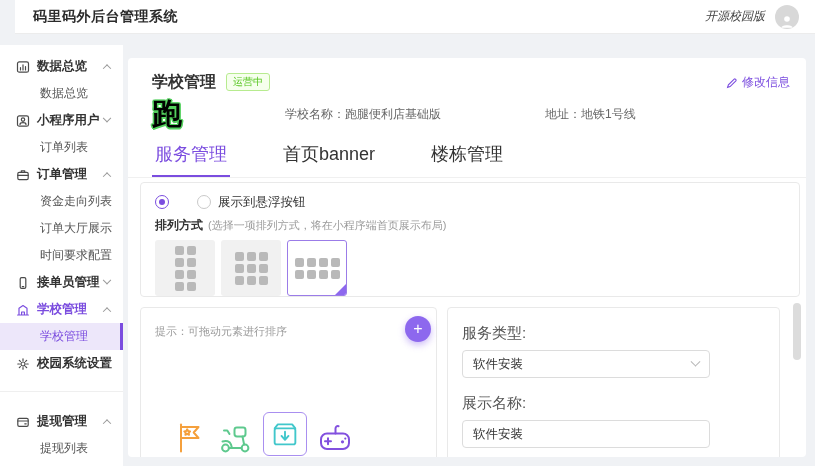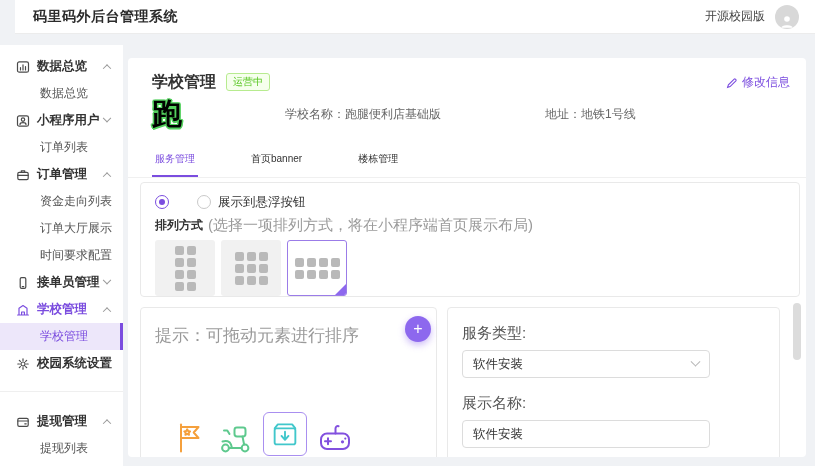--- a/index.html
+++ b/index.html
@@ -4,21 +4,21 @@
 <style>
   *{margin:0;padding:0;box-sizing:border-box;}
   html,body{background:#e9eaed;}
   body{font-family:"Liberation Sans","DejaVu Sans",sans-serif;-webkit-font-smoothing:antialiased;}
   .app{position:relative;width:815px;height:466px;background:#f0f2f5;overflow:hidden;}
 
   
   .topbar{position:absolute;top:0;left:0;right:0;height:34px;background:#fff;border-bottom:1px solid #ececec;display:flex;align-items:center;padding:0 16px 0 18px;margin-left:15px;}
   .app-title{font-size:14px;font-weight:bold;color:#2b2b2b;letter-spacing:.5px;}
   .topbar-right{margin-left:auto;display:flex;align-items:center;gap:10px;}
-  .edition{font-size:12px;color:#444;}
+  .edition{font-size:12px;color:#444;font-style:italic;}
   .avatar{width:24px;height:24px;border-radius:50%;background:#d8d8d8;display:flex;align-items:flex-end;justify-content:center;overflow:hidden;cursor:pointer;}
   .avatar svg{width:16px;height:16px;}
 
   
   .sidebar{position:absolute;top:45px;left:0;bottom:0;width:123px;background:#fff;padding-top:8px;overflow:hidden;}
   .side-item{height:27px;display:flex;align-items:center;position:relative;cursor:pointer;white-space:nowrap;}
   .side-item.group{padding-left:16px;gap:7px;font-size:12.5px;font-weight:600;color:#333;}
   .side-item.sub{padding-left:40px;font-size:12px;color:#555;}
   .side-item.group.active{color:#7b4ddf;}
   .side-item.sub.selected{background:#ede7fa;color:#7b4ddf;}
@@ -40,45 +40,45 @@
   .edit-link{position:absolute;top:16px;right:16px;display:flex;align-items:center;gap:4px;font-size:12px;color:#7b4ddf;cursor:pointer;}
   .edit-link svg{width:12px;height:12px;stroke:currentColor;fill:none;stroke-width:1.1;}
   .info-row{display:flex;align-items:center;margin-top:2px;height:36px;}
   .school-logo{width:133px;font-size:30px;font-weight:bold;color:#000;line-height:1;
     text-shadow:1.5px 0 0 #54d05e,-1.5px 0 0 #54d05e,0 1.5px 0 #54d05e,0 -1.5px 0 #54d05e,1px 1px 0 #54d05e,-1px -1px 0 #54d05e,1px -1px 0 #54d05e,-1px 1px 0 #54d05e;}
   .kv{font-size:12px;color:#666;}
   .kv.name{width:260px;}
 
   
   .tabs{display:flex;align-items:flex-end;gap:50px;height:32px;padding:0 24px;border-bottom:1px solid #f0f0f0;}
-  .tab{font-size:10px;color:#333;padding:0 3px 9px 3px;border-bottom:2px solid transparent;cursor:pointer;}
+  .tab{font-size:18px;color:#333;padding:0 3px 9px 3px;border-bottom:2px solid transparent;cursor:pointer;}
   .tab.active{color:#7b4ddf;border-bottom-color:#7b4ddf;}
 
   
   .box1{margin:4px 6px 0 12px;height:115px;border:1px solid #e9e9e9;border-radius:4px;padding:9px 14px;}
   .radio-row{display:flex;align-items:center;gap:28px;height:20px;}
   .radio-opt{display:flex;align-items:center;gap:7px;font-size:12.5px;color:#333;cursor:pointer;}
   .radio{width:14px;height:14px;border-radius:50%;border:1px solid #c9c9c9;background:#fff;position:relative;flex:0 0 14px;}
   .radio.checked{border-color:#7b4ddf;}
   .radio.checked::after{content:"";position:absolute;inset:3px;border-radius:50%;background:#7b4ddf;}
   .arrange-row{margin-top:5px;height:17px;display:flex;align-items:center;gap:5px;text-align:center;}
   .arrange-label{font-size:12px;font-weight:bold;color:#333;}
-  .arrange-hint{font-size:15px;color:#9a9a9a;}
+  .arrange-hint{font-size:11px;color:#9a9a9a;}
   .thumbs{display:flex;gap:6px;margin-top:6px;}
   .layout-thumb{width:60px;height:56px;background:#f1f1f1;border-radius:3px;border:1px solid transparent;display:grid;align-content:center;justify-content:center;gap:3px;position:relative;overflow:hidden;cursor:pointer;}
   .layout-thumb span{width:9px;height:9px;border-radius:2px;background:#b9b9b9;display:block;}
   .layout-thumb.selected{background:#fff;border-color:#9b7ce8;}
   .layout-thumb.selected::after{content:"";position:absolute;right:0;bottom:0;border-left:11px solid transparent;border-bottom:11px solid #8d68ee;}
 
   
   .section2{display:flex;gap:10px;margin:10px 6px 0 12px;height:160px;}
   .panel{border:1px solid #e9e9e9;border-radius:4px;background:#fff;position:relative;}
   .panel.left{width:297px;}
   .panel.right{width:333px;padding:16px 16px 0 14px;}
-  .tip-text{position:absolute;top:16px;left:14px;font-size:17px;color:#9a9a9a;}
+  .tip-text{position:absolute;top:16px;left:14px;font-size:11px;color:#9a9a9a;}
   .add-btn{position:absolute;top:8px;right:5px;width:26px;height:26px;border-radius:50%;background:#8d68ee;color:#fff;font-size:16px;line-height:1;display:flex;align-items:center;justify-content:center;cursor:pointer;box-shadow:0 3px 7px rgba(141,104,238,.45);}
   .svc-icons{position:absolute;top:104px;left:30px;display:flex;align-items:flex-start;gap:10px;}
   .svc-icon{width:36px;height:36px;margin-top:8px;cursor:grab;}
   .svc-icon svg,.icon-sel svg{width:100%;height:100%;display:block;stroke:currentColor;fill:none;stroke-width:2;stroke-linecap:round;stroke-linejoin:round;}
   .icon-sel{width:44px;height:44px;border:1px solid #a98ff0;border-radius:6px;background:#fff;display:flex;align-items:center;justify-content:center;cursor:grab;}
   .icon-sel .inner{width:32px;height:32px;}
   .flag-c{color:#f5a03c;} .scooter-c{color:#5ec98e;} .box-c{color:#41c7cb;} .pad-c{color:#8250df;}
 
   .field-label{font-size:15px;color:#555;margin-bottom:7px;}
   .field{width:248px;height:28px;border:1px solid #dcdcdc;border-radius:4px;background:#fff;display:flex;align-items:center;padding:0 10px;font-size:12.5px;color:#333;}

